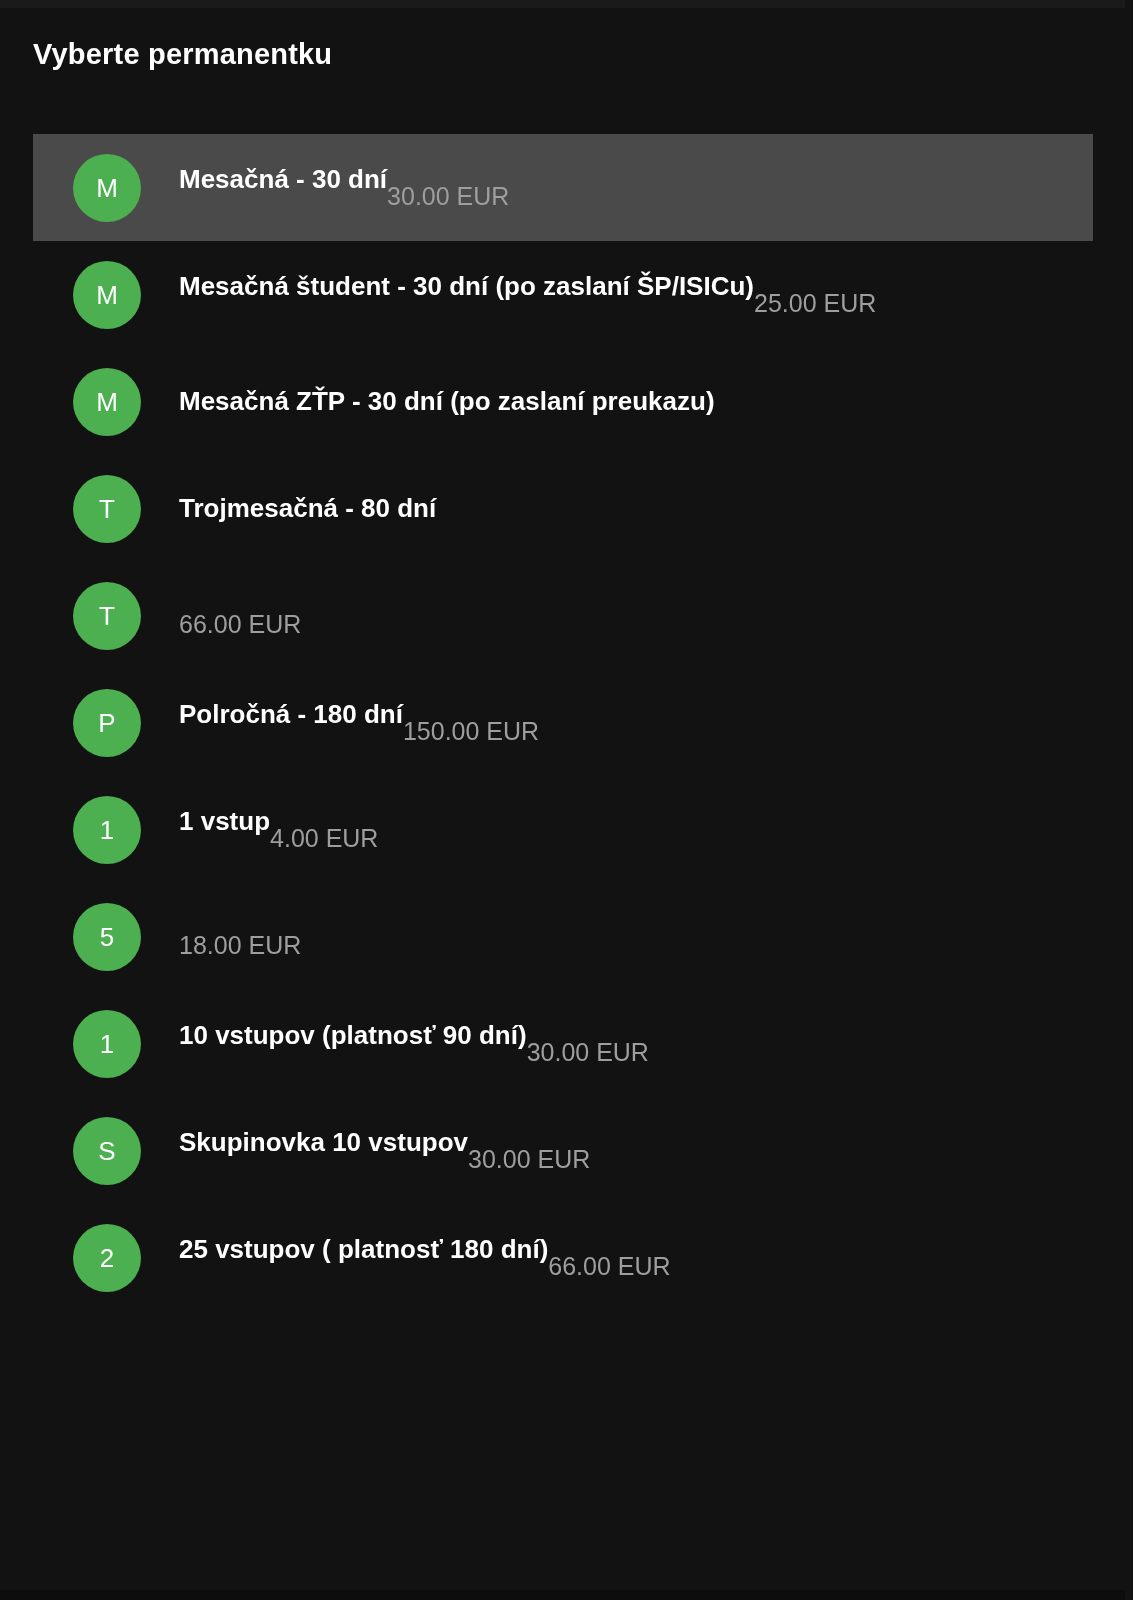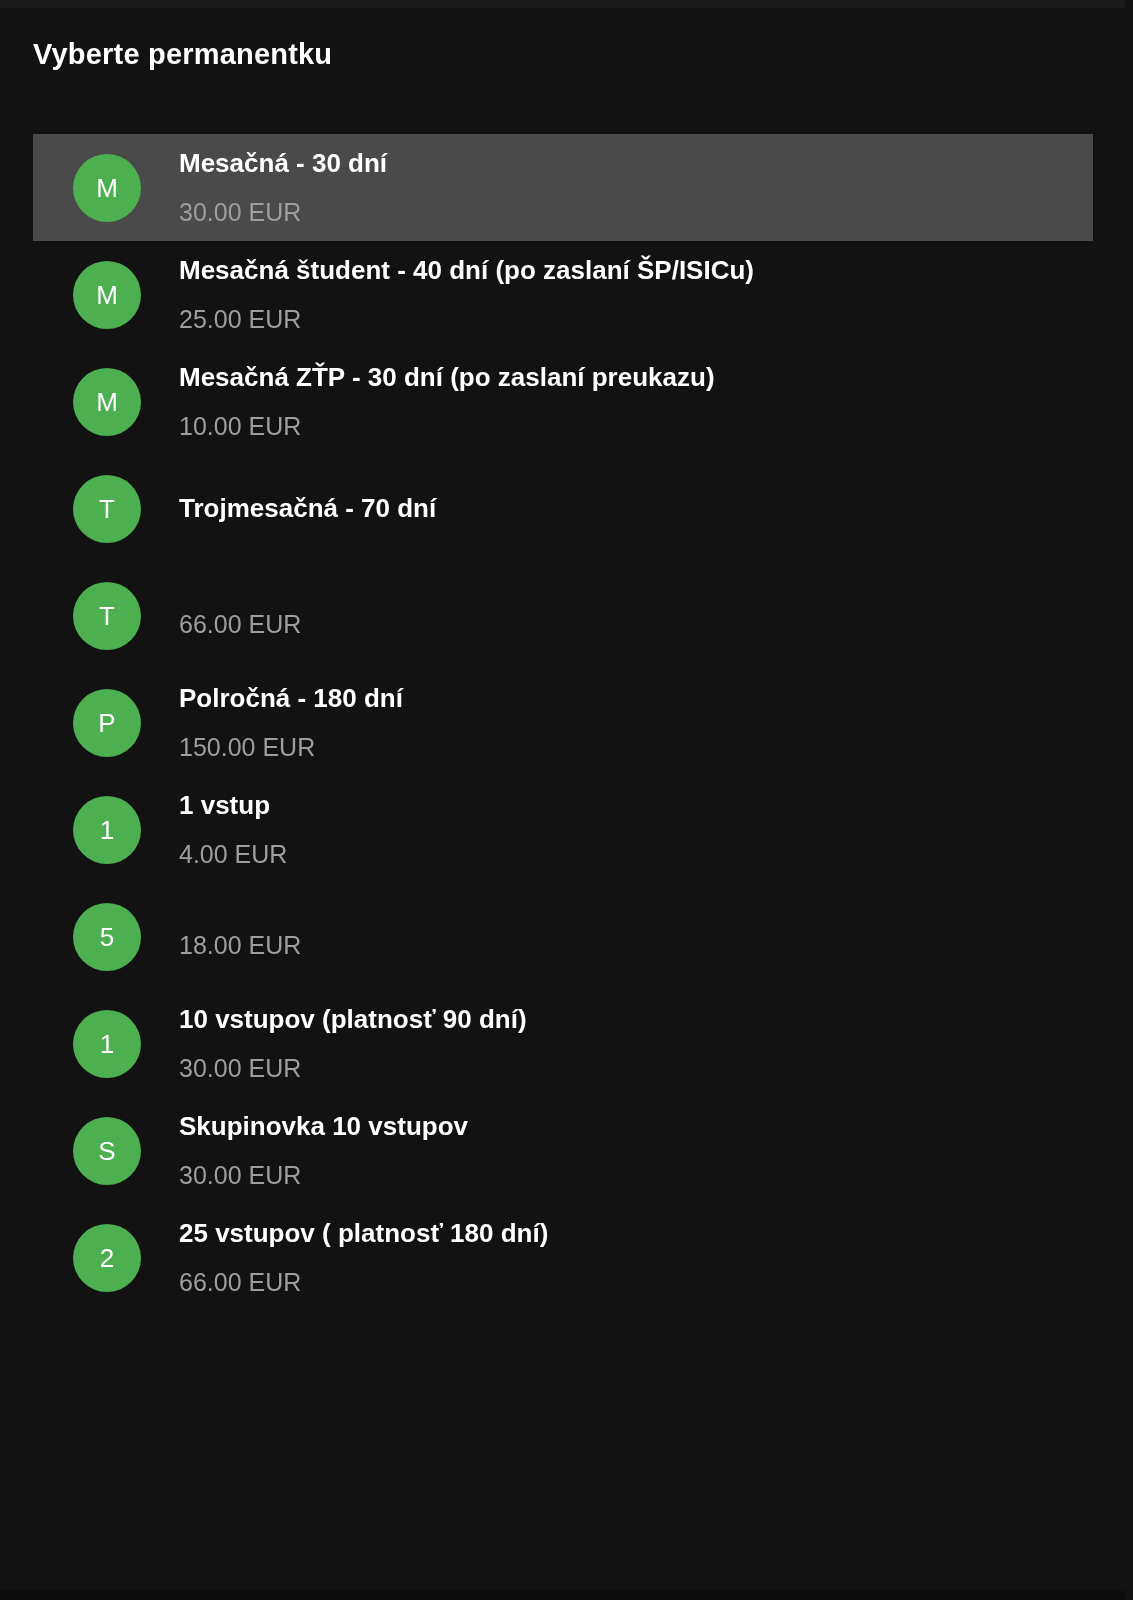--- a/index.html
+++ b/index.html
@@ -65,21 +65,21 @@
     display: flex;
     align-items: center;
     justify-content: center;
     font-size: 26px;
     font-weight: 400;
     line-height: 1;
   }
   .item-text {
     margin-left: 38px;
     display: flex;
-    flex-direction: column;
+    flex-direction: row;
     justify-content: flex-start;
   }
   .item-title {
     font-size: 26px;
     font-weight: bold;
     color: #ffffff;
     line-height: 1.2;
     white-space: nowrap;
   }
   .item-price {
@@ -112,35 +112,34 @@
       <div class="list-item selected">
         <div class="avatar">M</div>
         <div class="item-text">
           <div class="item-title">Mesačná - 30 dní</div>
           <div class="item-price">30.00 EUR</div>
         </div>
       </div>
       <div class="list-item">
         <div class="avatar">M</div>
         <div class="item-text">
-          <div class="item-title">Mesačná študent - 40 dní (po zaslaní ŠP/ISICu)</div>
+          <div class="item-title">Mesačná študent - 30 dní (po zaslaní ŠP/ISICu)</div>
           <div class="item-price">25.00 EUR</div>
         </div>
       </div>
       <div class="list-item">
         <div class="avatar">M</div>
         <div class="item-text">
           <div class="item-title">Mesačná ZŤP - 30 dní (po zaslaní preukazu)</div>
-          <div class="item-price">10.00 EUR</div>
         </div>
       </div>
       <div class="list-item">
         <div class="avatar">T</div>
         <div class="item-text">
-          <div class="item-title">Trojmesačná - 70 dní</div>
+          <div class="item-title">Trojmesačná - 80 dní</div>
         </div>
       </div>
       <div class="list-item">
         <div class="avatar">T</div>
         <div class="item-text">
           <div class="item-price">66.00 EUR</div>
         </div>
       </div>
       <div class="list-item">
         <div class="avatar">P</div>

